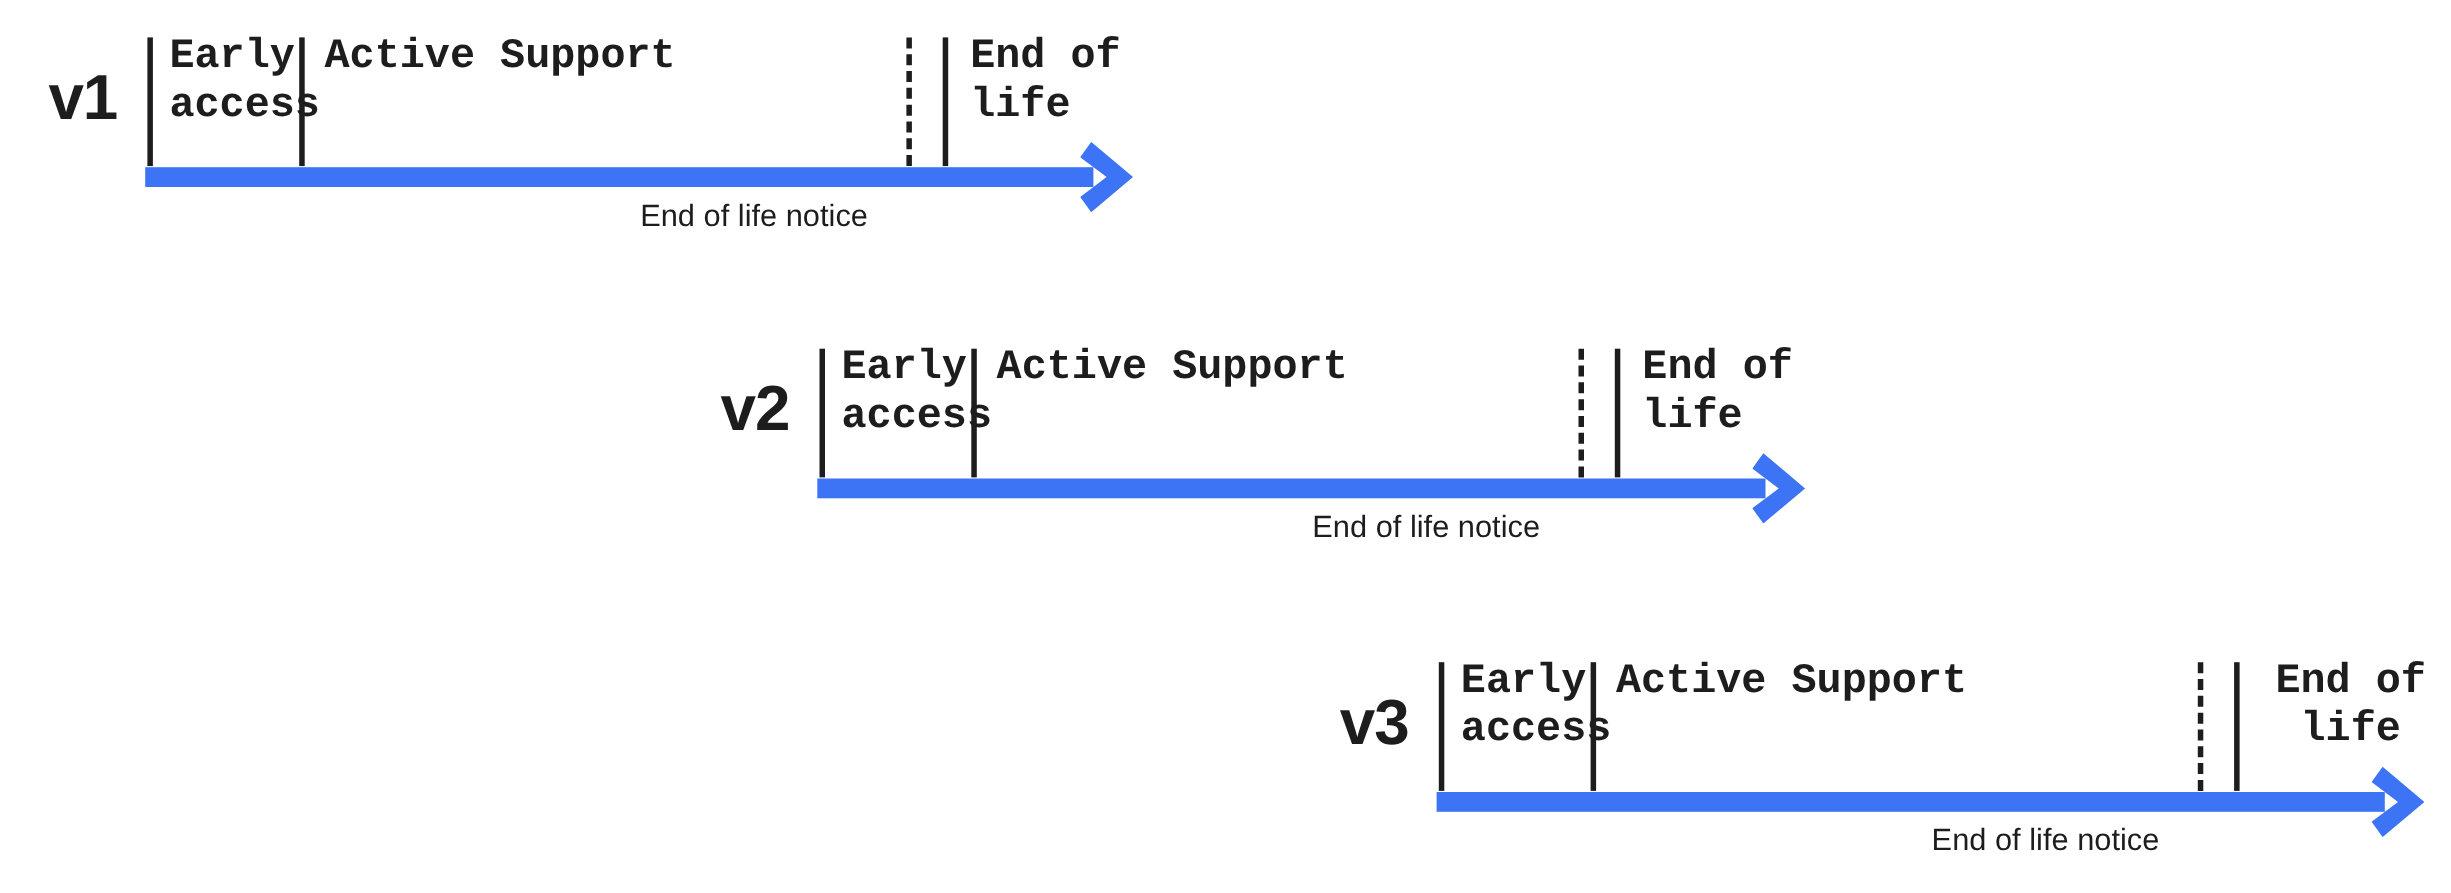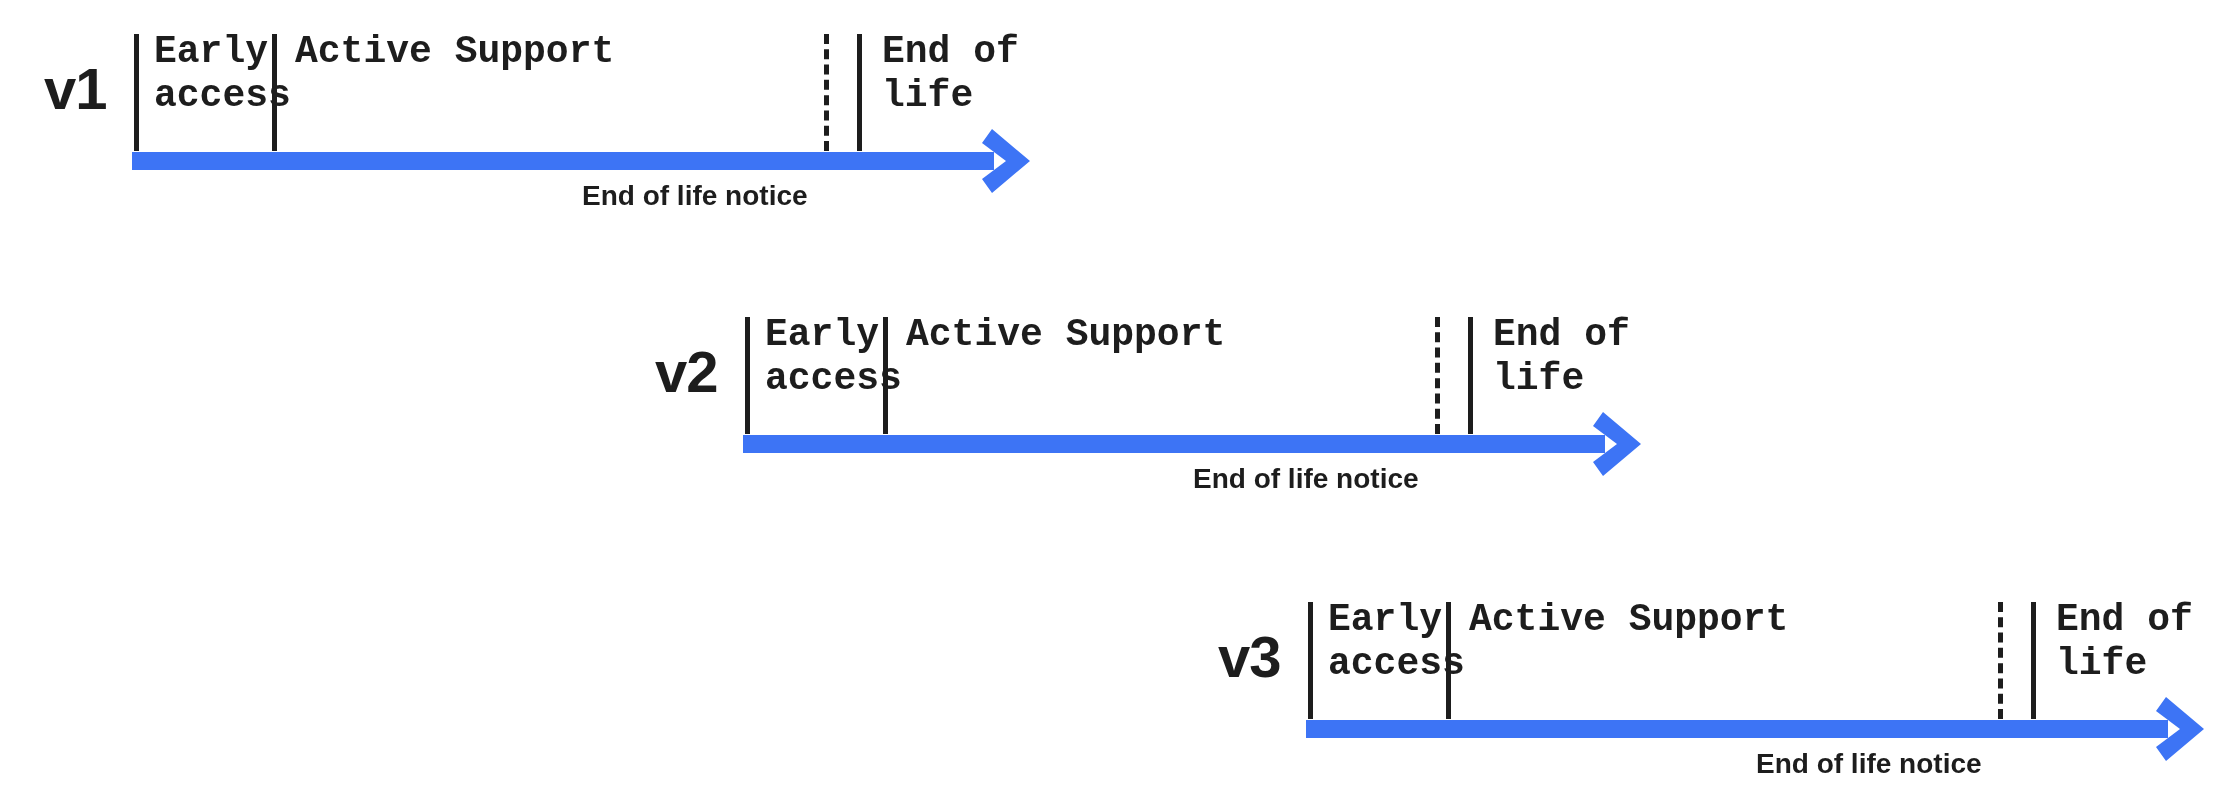--- a/index.html
+++ b/index.html
@@ -90,21 +90,21 @@
     display: block;
     width: 48px;
     height: 64px;
   }
 
   
   .notice-label {
     position: absolute;
     top: 158px;
     font-size: 28px;
-    font-weight: bold;
+    font-weight: normal;
     color: #1d1d1d;
     white-space: nowrap;
   }
 </style>
 </head>
 <body>
 
 <div id="diagram">
 
   <div class="timeline-row" style="left:28px; top:22px; width:1000px;">
@@ -160,21 +160,21 @@
 
     <div class="arrow-head" style="left:938px;">
       <svg viewBox="0 0 48 64" xmlns="http://www.w3.org/2000/svg">
         <polygon points="10,0 48,32 10,64 0,50 24,32 0,14" fill="#3d74f5"></polygon>
       </svg>
     </div>
 
     <div class="notice-label" style="left:538px;">End of life notice</div>
   </div>
 
-  <div class="timeline-row" style="left:1202px; top:590px; width:1000px;">
+  <div class="timeline-row" style="left:1202px; top:590px; width:1000px;text-align:center;">
 
     <div class="version-label">v3</div>
 
     <div class="tick" style="left:90px;"></div>
 
     <div class="phase-label" style="left:110px; width:110px;">Early
 access</div>
 
     <div class="tick" style="left:228px;"></div>
 

